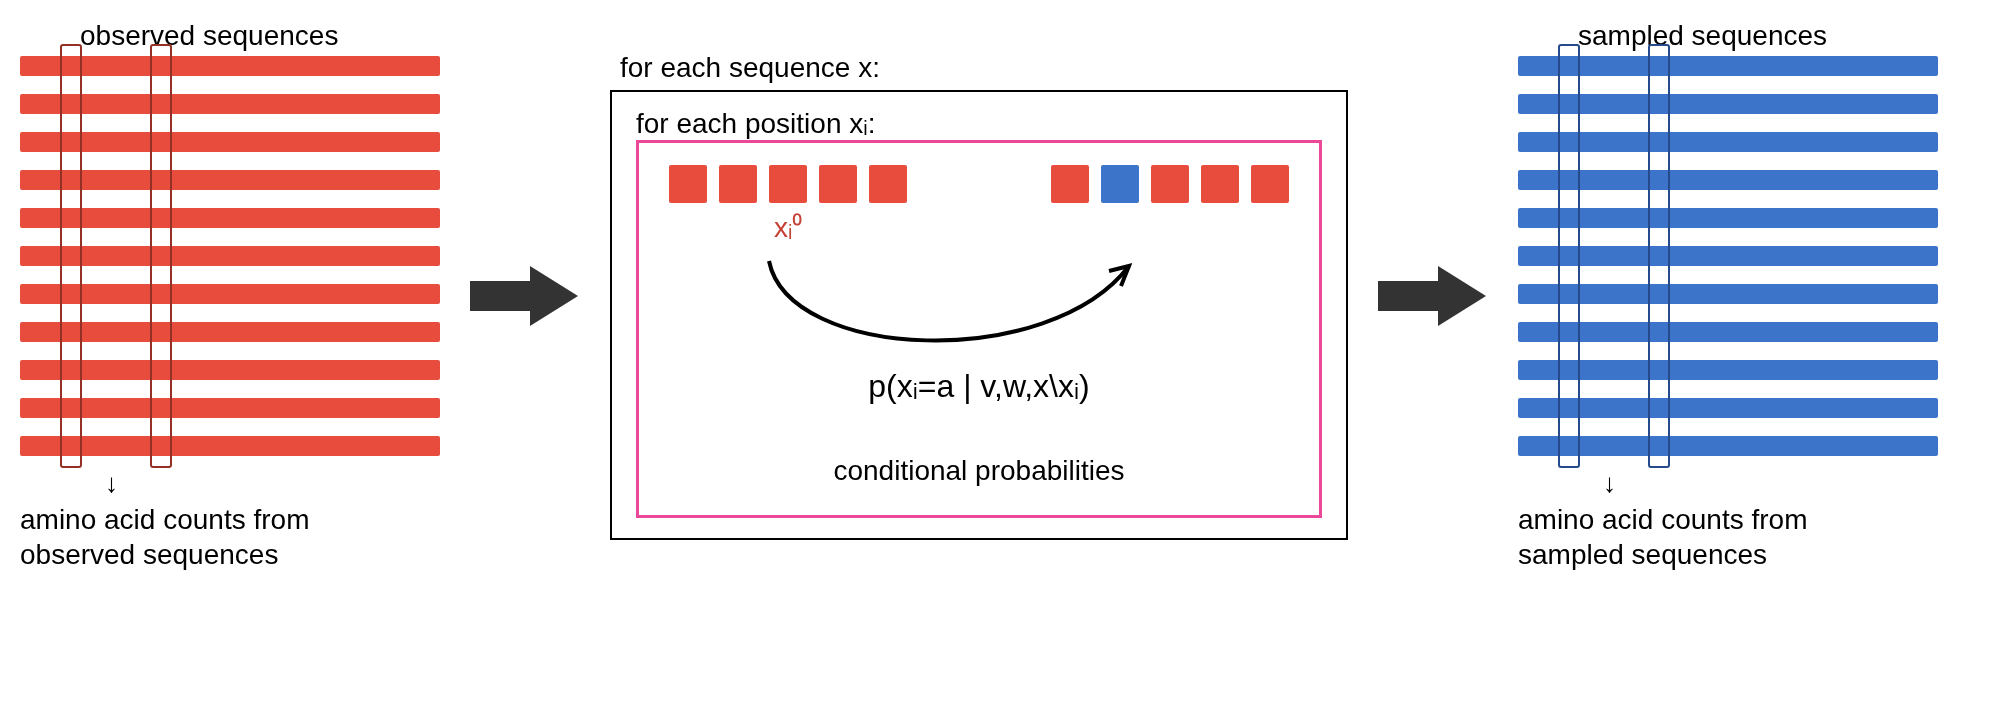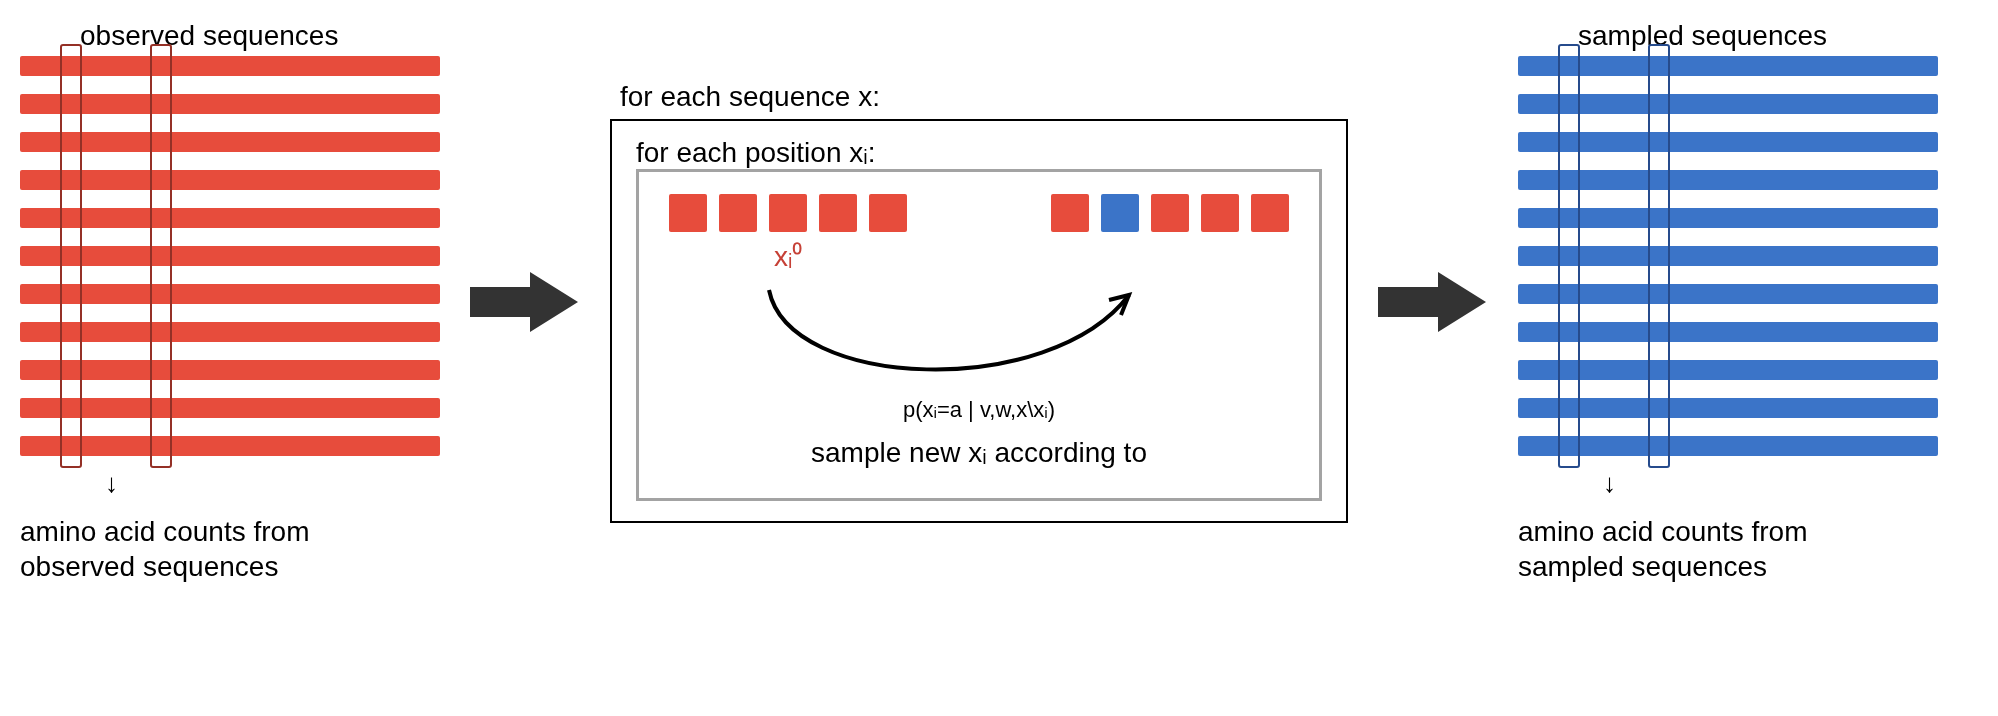--- a/index.html
+++ b/index.html
@@ -49,42 +49,42 @@
   }
   .col-marker.red-border  { border-color: #943026; }
   .col-marker.blue-border { border-color: #264b8c; }
   .down-arrow {
     margin-left: 85px;
     margin-top: 14px;
     font-size: 26px;
     line-height: 1;
   }
   .caption {
-    margin-top: 18px;
+    margin-top: 6px;
     line-height: 1.25;
     max-width: 420px;
   }
   .big-arrow {
     flex: 0 0 auto;
   }
   .big-arrow svg { display:block; }
   
   .center-wrap {
     display: flex;
     flex-direction: column;
     align-items: flex-start;
   }
   .outer-label { margin-left: 10px; margin-bottom: 6px; }
   .outer-box {
     border: 2px solid #000;
     padding: 16px 24px 20px 24px;
   }
   .inner-label { }
   .inner-box {
-    border: 3px solid #a3a3a3;
+    border: 3px solid #ec4899;
     padding: 22px 30px 26px 30px;
   }
   .token-row {
     display: flex;
     gap: 12px;
     align-items: flex-start;
   }
   .token-group { display:flex; gap:12px; }
   .token {
     width: 38px;
@@ -98,21 +98,21 @@
     font-size: 28px;
     text-align:center;
     margin-top:4px;
   }
   .sub-label.red-txt  { color:#c64036; }
   .sub-label.blue-txt { color:#3b74c8; }
   .curve { margin: 6px 0 4px 80px; }
   .formula {
     text-align:center;
     margin-top:-4px;
-    font-size: 22px;
+    font-size: 32px;
   }
   .sample-text {
     text-align:center;
     margin-top: 12px;
     line-height:1.3;
   }
 </style>
 </head>
 <body>
 
@@ -178,21 +178,22 @@
           </div>
         </div>
         <div class="curve">
           <svg width="400" height="110" viewBox="0 0 400 110">
             <path d="M 20 10 C 40 110, 300 120, 380 15" stroke="#000" stroke-width="4" fill="none"></path>
             <polyline points="360,20 380,15 372,35" stroke="#000" stroke-width="4" fill="none"></polyline>
           </svg>
         </div>
         <div class="formula">p(xᵢ=a | v,w,x\xᵢ)</div>
         <div class="sample-text">
-          <span>sample new xᵢ according to</span><br>
+          <br>
+          <span>conditional probabilities</span>
         </div>
       </div>
     </div>
   </div>
 
   <div class="big-arrow">
     <svg width="110" height="70" viewBox="0 0 110 70">
       <polygon points="0,20 60,20 60,5 108,35 60,65 60,50 0,50" fill="#333"></polygon>
     </svg>
   </div>

